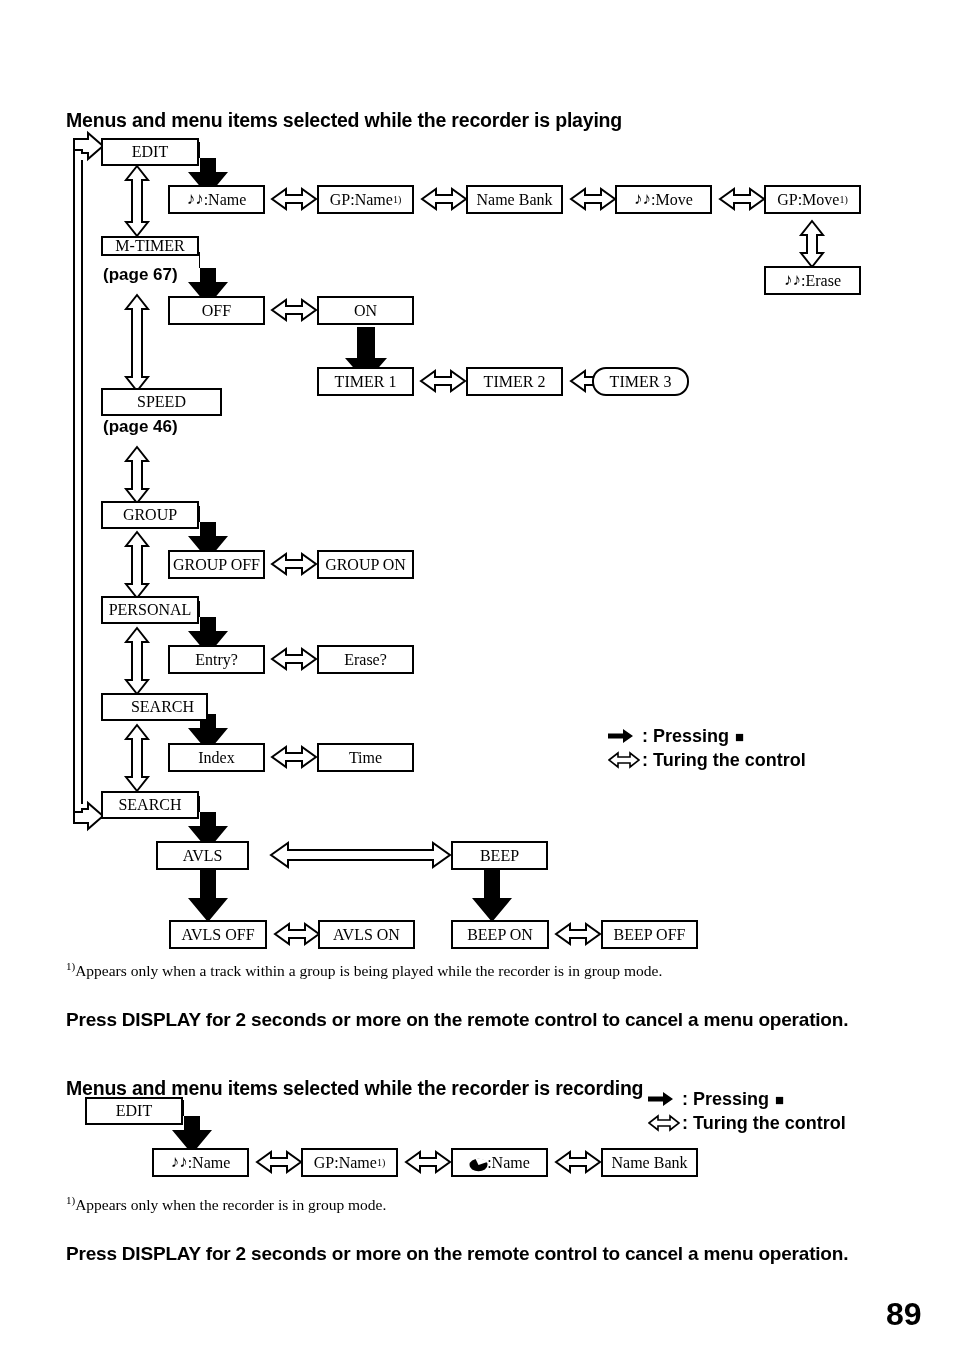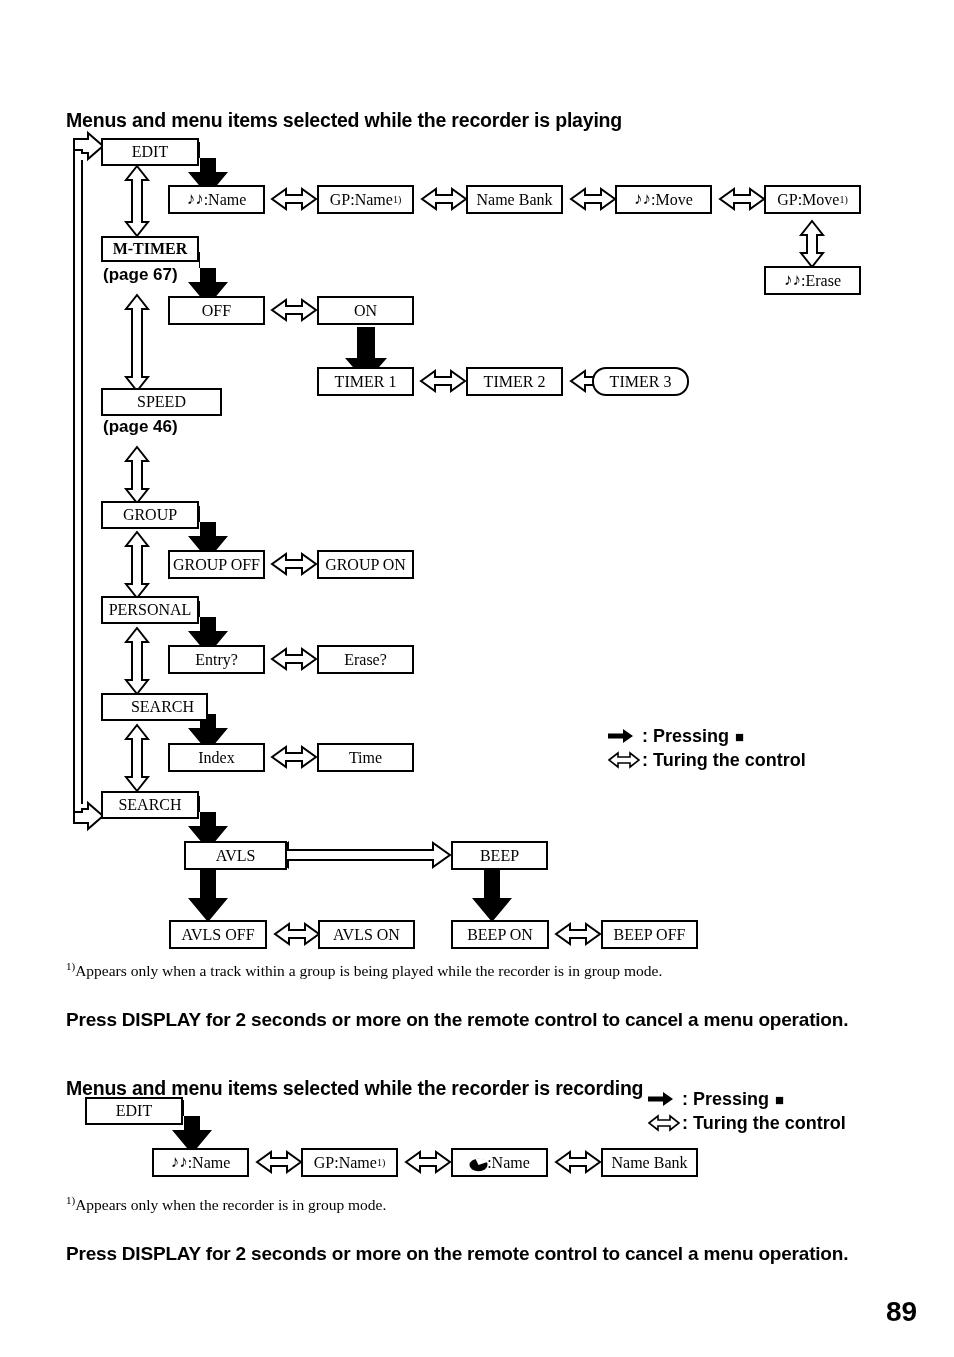--- a/index.html
+++ b/index.html
@@ -46,21 +46,21 @@
 
   
   .arrowlayer{position:absolute;left:0;top:0;width:954px;height:1357px;pointer-events:none;}
 
   
   .legend{position:absolute;font-family:"Liberation Sans", sans-serif;font-weight:bold;font-size:18px;}
   .legend .row{display:flex;align-items:center;height:24px;white-space:nowrap;}
   .legend .gl{width:34px;display:flex;align-items:center;justify-content:flex-start;}
   .pageno{
     position:absolute;font-family:"Liberation Sans", sans-serif;
-    font-weight:bold;font-size:28px;
+    font-weight:bold;font-size:32px;
   }
 </style>
 </head>
 <body>
 
 <div class="page">
 
   <div class="h-bold sect-title" style="left:66px;top:90px;">Menus and menu items selected while the recorder is playing</div>
 
   <svg class="arrowlayer" viewBox="0 0 954 1357">
@@ -166,21 +166,21 @@
 
     <g fill="#fff" stroke="#000" stroke-width="2" stroke-linejoin="miter">
       <path d="M257 1162 L271 1152 L271 1158 L287 1158 L287 1152 L301 1162 L287 1172 L287 1166 L271 1166 L271 1172 Z"></path>
       <path d="M406 1162 L420 1152 L420 1158 L436 1158 L436 1152 L450 1162 L436 1172 L436 1166 L420 1166 L420 1172 Z"></path>
       <path d="M556 1162 L570 1152 L570 1158 L586 1158 L586 1152 L600 1162 L586 1172 L586 1166 L570 1166 L570 1172 Z"></path>
     </g>
   </svg>
 
   <div class="box" style="left:101px;top:138px;width:98px;height:28px;">EDIT</div>
 
-  <div class="box" style="left:101px;top:236px;width:98px;height:26px;font-weight:bold;">M-TIMER</div>
+  <div class="box" style="left:101px;top:236px;width:98px;height:20px;">M-TIMER</div>
   <div class="pagelabel" style="left:103px;top:265px;">(page 67)</div>
 
   <div class="box" style="left:101px;top:388px;width:121px;height:28px;">SPEED</div>
   <div class="pagelabel" style="left:103px;top:417px;">(page 46)</div>
 
   <div class="box" style="left:101px;top:501px;width:98px;height:28px;">GROUP</div>
 
   <div class="box" style="left:101px;top:596px;width:98px;height:28px;">PERSONAL</div>
 
   <div class="box" style="left:101px;top:693px;width:107px;height:28px;padding-left:16px;">SEARCH</div>
@@ -223,21 +223,21 @@
 
   <div class="box" style="left:168px;top:550px;width:97px;height:29px;">GROUP OFF</div>
   <div class="box" style="left:317px;top:550px;width:97px;height:29px;">GROUP ON</div>
 
   <div class="box" style="left:168px;top:645px;width:97px;height:29px;">Entry?</div>
   <div class="box" style="left:317px;top:645px;width:97px;height:29px;">Erase?</div>
 
   <div class="box" style="left:168px;top:743px;width:97px;height:29px;">Index</div>
   <div class="box" style="left:317px;top:743px;width:97px;height:29px;">Time</div>
 
-  <div class="box" style="left:184px;top:841px;width:103px;height:29px;">AVLS</div>
+  <div class="box" style="left:156px;top:841px;width:93px;height:29px;">AVLS</div>
   <div class="box" style="left:451px;top:841px;width:97px;height:29px;">BEEP</div>
 
   <div class="box" style="left:169px;top:920px;width:98px;height:29px;">AVLS OFF</div>
   <div class="box" style="left:318px;top:920px;width:97px;height:29px;">AVLS ON</div>
   <div class="box" style="left:451px;top:920px;width:98px;height:29px;">BEEP ON</div>
   <div class="box" style="left:601px;top:920px;width:97px;height:29px;">BEEP OFF</div>
 
   <div class="legend" style="left:608px;top:724px;">
     <div class="row">
       <span class="gl">

